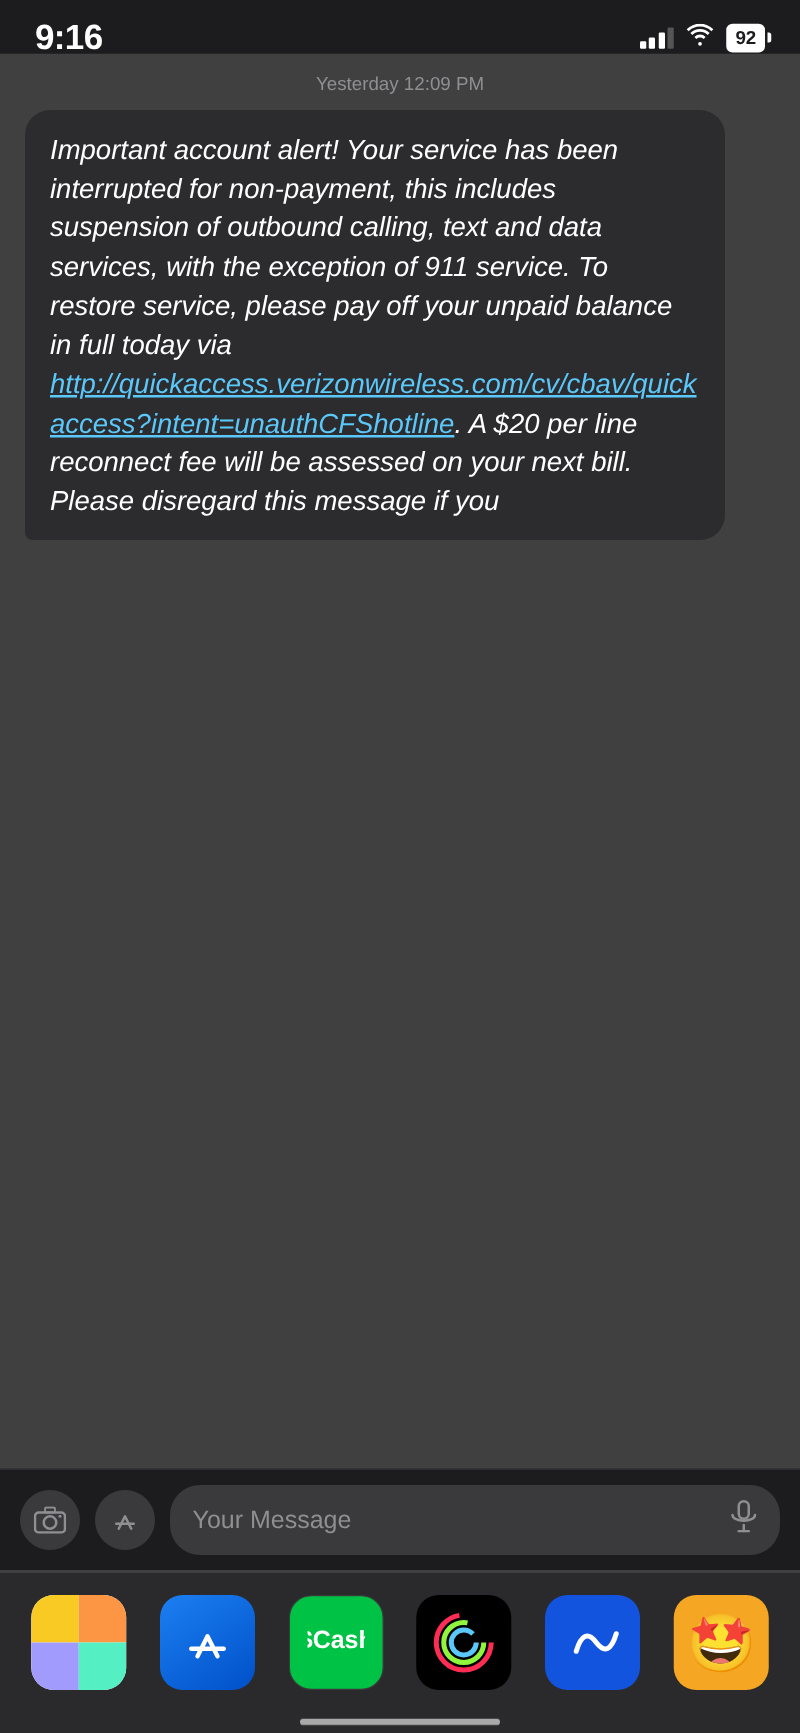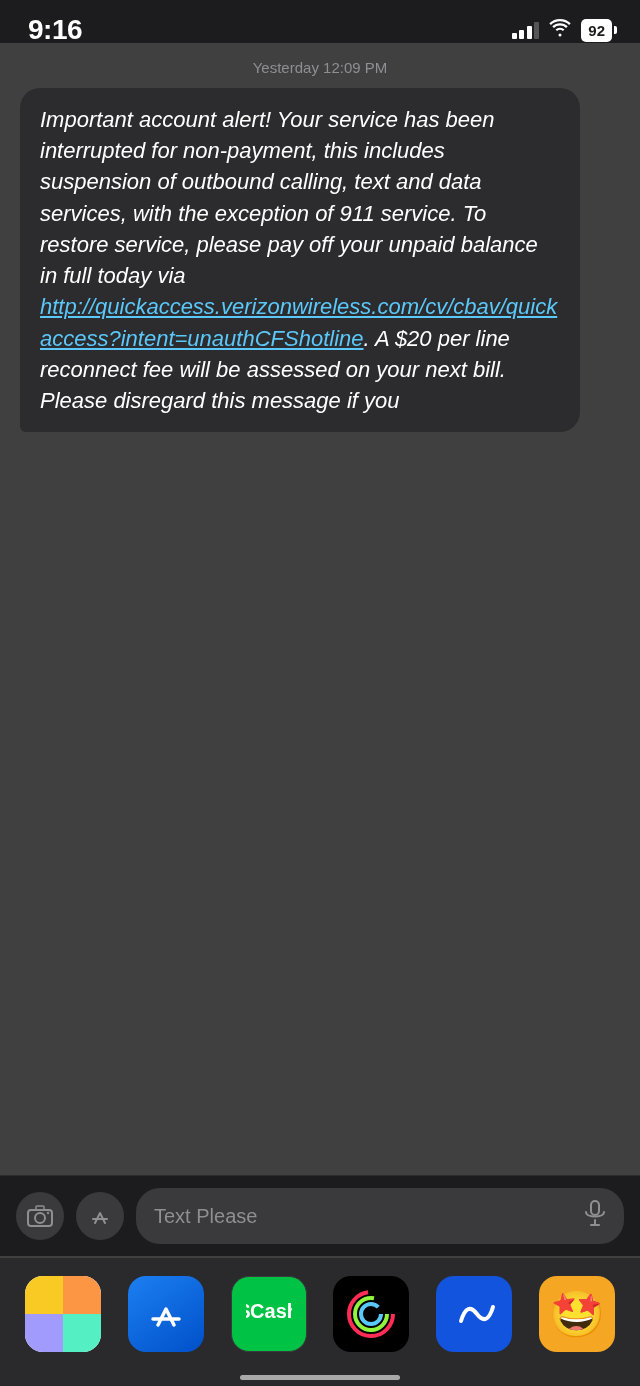--- a/index.html
+++ b/index.html
@@ -371,21 +371,21 @@
       <circle cx="21" cy="8" r="1.2" fill="#8e8e93"></circle>
     </svg>
   </div>
   <div class="appstore-btn">
     <svg width="26" height="26" viewBox="0 0 26 26" fill="none">
       <path d="M8 20 L13 10 L18 20" stroke="#8e8e93" stroke-width="2" stroke-linecap="round" stroke-linejoin="round"></path>
       <path d="M6 16 H20" stroke="#8e8e93" stroke-width="2" stroke-linecap="round"></path>
     </svg>
   </div>
   <div class="text-input-container">
-    <span class="text-input-placeholder">Text Please</span>
+    <span class="text-input-placeholder">Your Message</span>
     <span class="mic-btn">
       <svg width="22" height="26" viewBox="0 0 22 26" fill="none">
         <rect x="7" y="1" width="8" height="14" rx="4" stroke="#8e8e93" stroke-width="2"></rect>
         <path d="M2 12 C2 18 20 18 20 12" stroke="#8e8e93" stroke-width="2" stroke-linecap="round" fill="none"></path>
         <line x1="11" y1="20" x2="11" y2="25" stroke="#8e8e93" stroke-width="2" stroke-linecap="round"></line>
         <line x1="7" y1="25" x2="15" y2="25" stroke="#8e8e93" stroke-width="2" stroke-linecap="round"></line>
       </svg>
     </span>
   </div>
 </div>

